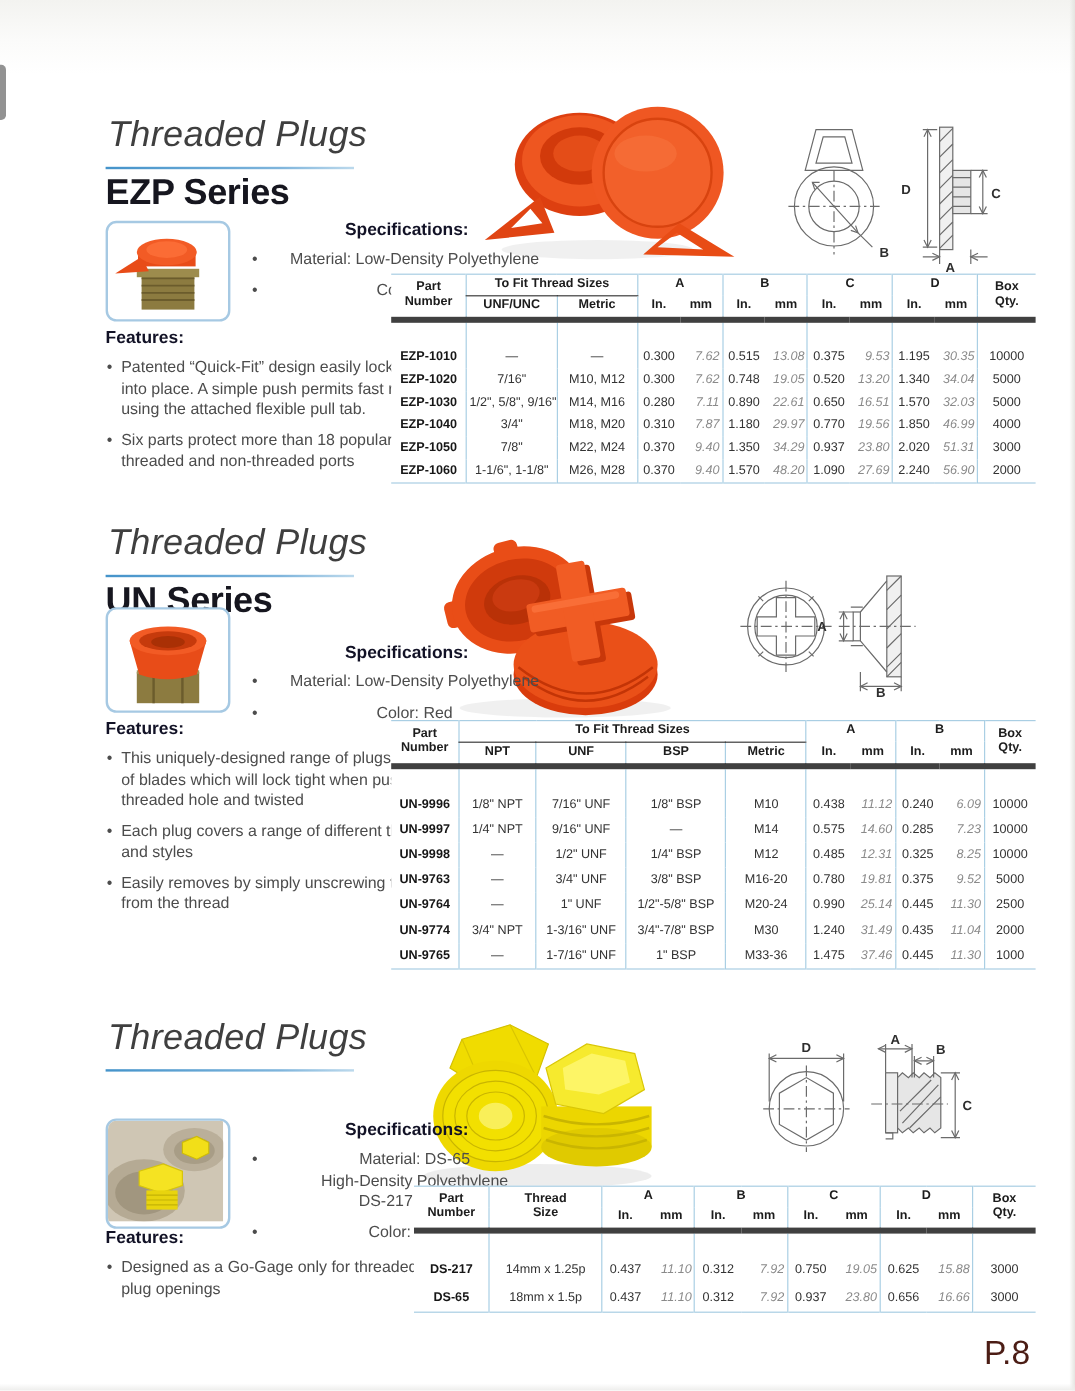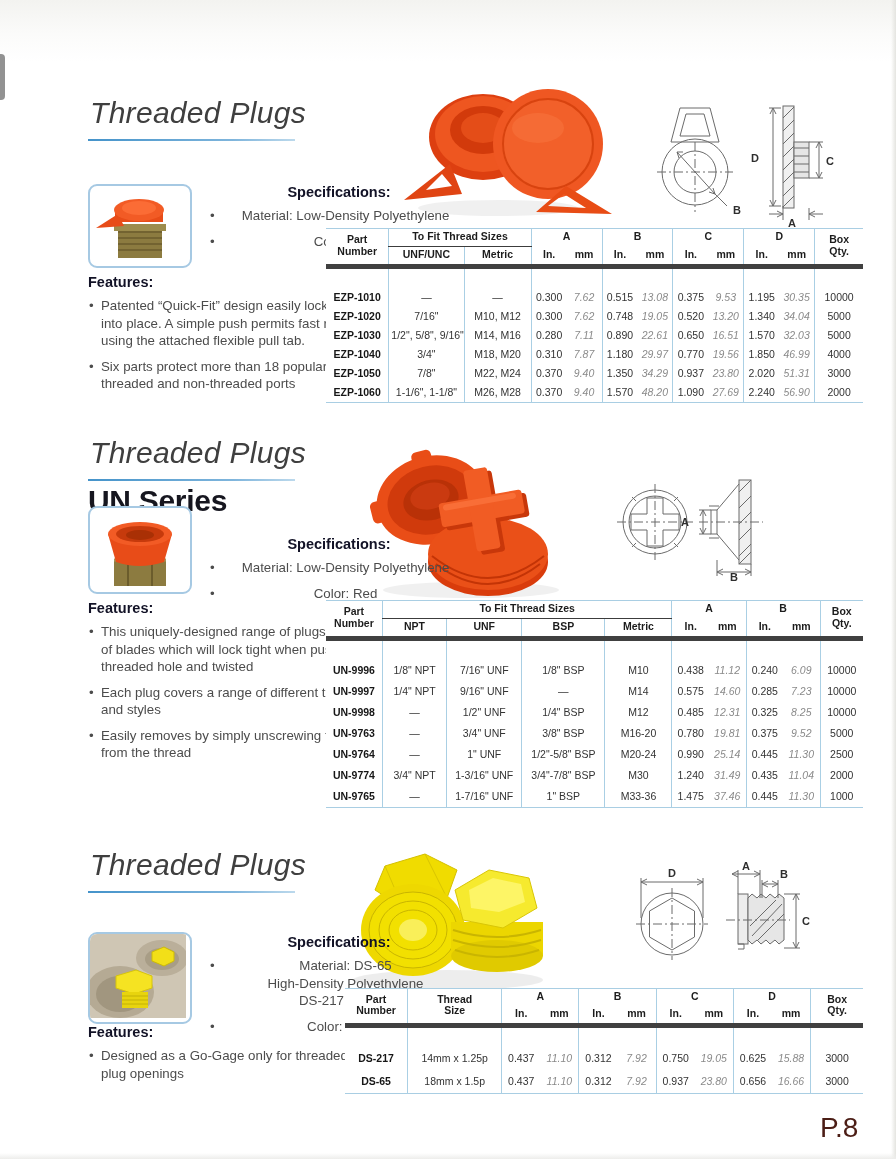--- a/index.html
+++ b/index.html
@@ -64,40 +64,41 @@
         color:#333;border-top:1px solid #a9cee3;border-bottom:1px solid #a9cee3;background:#fff;}
   .dtable th{font-weight:bold;color:#1c1c1c;white-space:pre-line;text-align:center;
         vertical-align:middle;padding:2px 2px 3px 2px;line-height:1.12;}
   .dtable thead{border-bottom:5px solid #404040;}
   .dtable td{text-align:center;padding:0 2px;height:19px;vertical-align:middle;
         overflow:hidden;white-space:nowrap;}
   .t2 .dtable td{height:21px;}
   .t3 .dtable td{height:23px;}
   .dtable .sep{border-left:1px solid #aacfe4;}
   .dtable .grpline{border-bottom:1.5px solid #3c3c3c;}
-  .dtable td.mm{font-style:italic;color:#8a8a8a;}
+  .dtable td.mm{font-style:italic;color:#8a8a8a;text-align:right;}
   .dtable td.pn{font-weight:bold;color:#161616;}
   .dtable tbody tr:first-child td{padding-top:19px;}
 
   .pagenum{position:absolute;left:820px;top:1112px;font-size:28px;color:#4b1d15;}
   svg text{font-family:"Liberation Sans",sans-serif;}
   .dimlabel{font-size:11px;font-weight:bold;fill:#2e2e2e;}
 </style>
 </head>
 <body>
 
 <div class="page">
   <div class="scan-top"></div>
   <div class="scan-right"></div>
   <div class="scan-bottom"></div>
   <div class="scan-nick"></div>
 
   <section class="sec sec1">
     <div class="tp-heading">Threaded Plugs</div>
     <div class="tp-rule"></div>
+    <div class="series-title">EZP Series</div>
 
     <div class="photo">
       <svg width="235" height="135" viewBox="0 0 235 135">
         <ellipse cx="110" cy="126" rx="80" ry="8" fill="rgba(0,0,0,0.06)"></ellipse>
         <g>
           <ellipse cx="95" cy="55" rx="54" ry="43" fill="#dd3f10"></ellipse>
           <ellipse cx="95" cy="52" rx="48" ry="38" fill="#ee5620"></ellipse>
           <ellipse cx="95" cy="48" rx="33" ry="24" fill="#d23a0b"></ellipse>
           <ellipse cx="95" cy="46" rx="22" ry="15" fill="#e44d18"></ellipse>
           <path d="M62,82 L16,118 L74,112 Z M54,92 L38,108 L64,104 Z" fill="#e04413" fill-rule="evenodd"></path>

